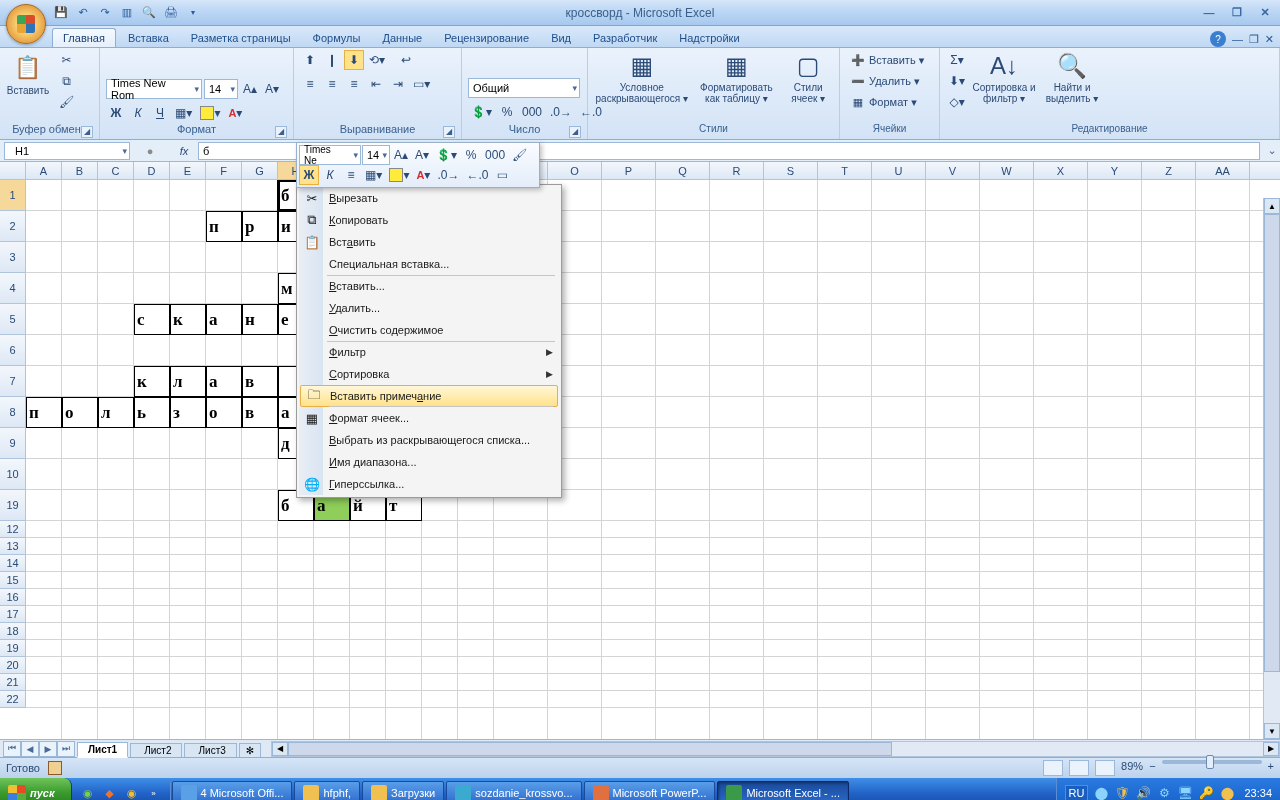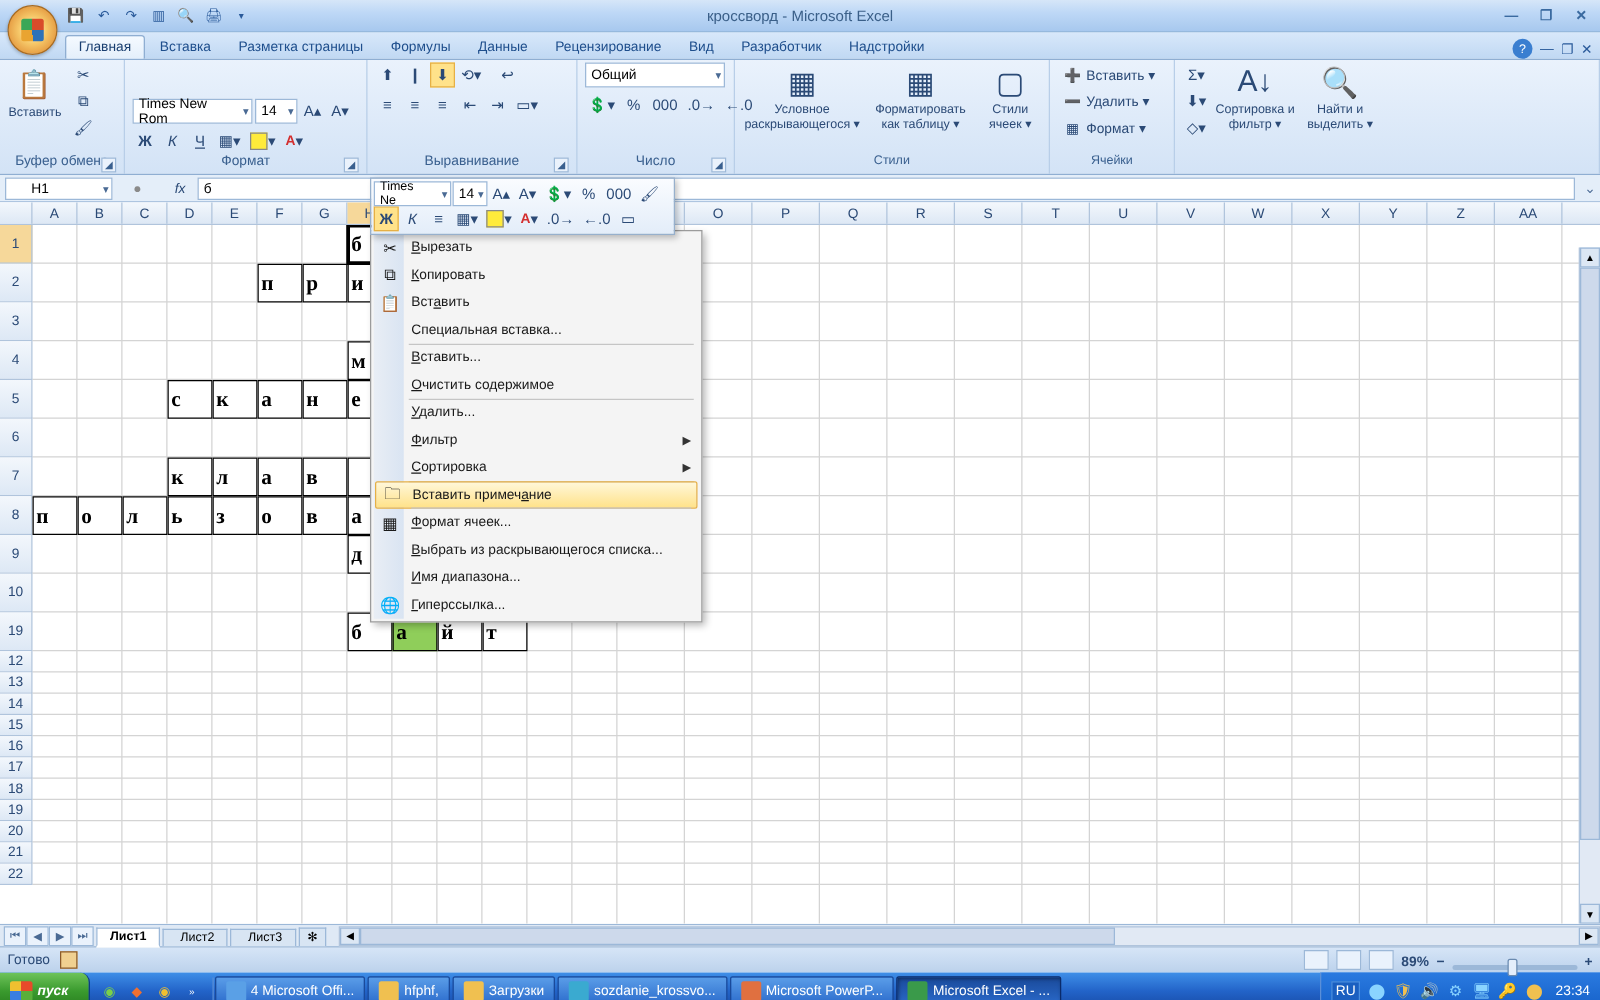--- a/index.html
+++ b/index.html
@@ -38,21 +38,21 @@
 .row{ display:flex; gap:2px; align-items:center;}
 .smbtn{ min-width:20px; height:20px; display:flex; align-items:center; justify-content:center; border:1px solid transparent; color:#2b4a76; padding:0 2px; font-size:12px;}
 .combo{ height:20px; border:1px solid #9cb8d8; background:#fff; display:flex; align-items:center; padding:0 14px 0 4px; position:relative; font-size:11px;}
 .combo::after{content:"▾"; position:absolute; right:2px; color:#4a6a94; font-size:9px;}
 .sidebtns{ display:flex; flex-direction:column; gap:1px; margin-left:2px;}
 .rowbtn{ height:20px; display:flex; align-items:center; gap:3px; padding:0 4px; color:#2b4a76;}
 .rowbtn .ic{ width:16px; height:16px; display:flex; align-items:center; justify-content:center;}
 
 
 .fbar{ height:22px; display:flex; align-items:center; background:#e4eef9; border-bottom:1px solid #9cb8d8;}
-.namebox{ width:86px; height:18px; border:1px solid #9cb8d8; background:#fff; margin-left:4px; padding:0 20px; position:relative; display:flex; align-items:center;}
+.namebox{ width:126px; height:18px; border:1px solid #9cb8d8; background:#fff; margin-left:4px; padding:0 10px; position:relative; display:flex; align-items:center;}
 .namebox::after{content:"▾"; position:absolute; right:2px; color:#4a6a94; font-size:9px;}
 .fx-btn{ width:20px; text-align:center; color:#2b4a76; font-style:italic; margin:0 4px;}
 .formula-input{ flex:1; height:18px; border:1px solid #9cb8d8; background:#fff; margin-right:4px; padding:0 4px; display:flex; align-items:center;}
 .fbar-expand{ width:16px; text-align:center; color:#4a6a94;}
 
 
 .gridwrap{ position:relative; height:577px; background:#fff;}
 .colheads{ height:18px; display:flex; background:linear-gradient(#f3f7fc,#dde8f5); border-bottom:1px solid #b0c4dc;}
 .corner{ width:26px; border-right:1px solid #b0c4dc; background:linear-gradient(#f3f7fc,#dde8f5);}
 .ch{ border-right:1px solid #b0c4dc; text-align:center; color:#2b4a76; font-size:11px; line-height:18px; width:36px;}
@@ -98,21 +98,21 @@
 .hsbar .abtn{ position:absolute; width:16px; top:0; bottom:0; background:#dce7f4; border:1px solid #9cb8d8; display:flex; align-items:center; justify-content:center; font-size:8px;}
 
 
 .vscroll{ position:absolute; right:0; top:18px; bottom:0; width:17px; background:#e1e9f4; border-left:1px solid #b0c4dc;}
 .vscroll .abtn{ height:16px; background:#dce7f4; border:1px solid #9cb8d8; display:flex; align-items:center; justify-content:center; font-size:8px;}
 .vscroll .track{ position:absolute; top:16px; bottom:16px; left:0; right:0;}
 .vscroll .thumb{ position:absolute; top:0; height:90%; left:0; right:0; background:#cdd9eb; border:1px solid #9cb8d8;}
 
 
 .statusbar{ height:21px; background:linear-gradient(#d6e5f7,#bcd2ec); display:flex; align-items:center; padding:0 6px; border-top:1px solid #8faed2; color:#2b4a76;}
-.statusbar .right{ margin-left:auto; display:flex; align-items:flex-end; gap:6px;font-weight:bold;}
+.statusbar .right{ margin-left:auto; display:flex; align-items:flex-start; gap:6px;}
 .viewbtn{ width:20px; height:16px; border:1px solid #9cb8d8; background:#eaf2fc;}
 .zoomsl{ width:100px; height:4px; background:#9cb8d8; position:relative; border-radius:2px;}
 .zoomsl .h{ position:absolute; width:8px; height:14px; background:#e4eefb; border:1px solid #6a8ab0; top:-5px; left:44px; border-radius:2px;}
 
 
 .taskbar{ height:30px; background:linear-gradient(#3f8fe8,#2263c8 50%,#1749a3); display:flex; align-items:center; color:#fff; font-size:11px;}
 .startbtn{ height:30px; padding:0 16px 0 8px; background:linear-gradient(#6fc45a,#3a9a2e 50%,#267a1c); display:flex; align-items:center; gap:4px; font-weight:bold; font-style:italic; border-right:1px solid #0d3a82; border-top-right-radius:8px; border-bottom-right-radius:8px;}
 .startbtn .flag{ width:18px; height:16px; background:conic-gradient(#e74a2a 0 25%,#5aaf3a 0 50%,#3a7ee0 0 75%,#f0c030 0); border-radius:2px;}
 .ql{ display:flex; gap:2px; padding:0 6px; border-right:1px solid #5a8fd8;}
 .ql .q{ width:20px; height:22px; display:flex; align-items:center; justify-content:center;}
@@ -229,21 +229,21 @@
       </div>
     </div>
       </div>
     <div class="group-label"><span>Выравнивание</span><div class="dlg">◢</div></div>
   </div>
 
   <div class="group" style="width:126px;">
     <div class="group-body">
         <div class="col" style="gap:4px;">
       <div class="row">
-            <div class="combo" style="width:112px;">Общий</div>
+            <div class="combo" style="width:112px;margin-top:28px;">Общий</div>
           </div>
       <div class="row">
         <div class="smbtn">💲▾</div>
         <div class="smbtn">%</div>
         <div class="smbtn">000</div>
         <div class="smbtn">.0→</div>
         <div class="smbtn">←.0</div>
       </div>
     </div>
       </div>
@@ -297,20 +297,21 @@
       </div>
       <div class="bigbtn2" style="width:64px;">
           <div class="ico">A↓</div>
           <span class="lbl" style="font-size:10px;">Сортировка и фильтр ▾</span>
         </div>
       <div class="bigbtn2" style="width:64px;">
           <div class="ico">🔍</div>
           <span class="lbl" style="font-size:10px;">Найти и выделить ▾</span>
         </div>
     </div>
+    <div class="group-label">Редактирование</div>
   </div>
 </div>
 
 <div class="fbar">
   <div class="namebox">H1</div>
   <div style="width:40px;display:flex;justify-content:center;gap:6px;">
     <span style="color:#8a8a8a;">●</span>
   </div>
   <div class="fx-btn">fx</div>
   <div class="formula-input">б</div>
@@ -503,25 +504,25 @@
         <div class="ctxitem">
           <span class="ic">📋</span>
           <span>Вст<span class="under">а</span>вить</span>
         </div>
         <div class="ctxitem sep-after">
           <span>Специальная вставка...</span>
         </div>
         <div class="ctxitem">
           <span><span class="under">В</span>ставить...</span>
         </div>
+        <div class="ctxitem">
+          <span><span class="under">У</span>далить...</span>
+        </div>
         <div class="ctxitem sep-after">
           <span><span class="under">О</span>чистить содержимое</span>
-        </div>
-        <div class="ctxitem">
-          <span><span class="under">У</span>далить...</span>
         </div>
         <div class="ctxitem">
           <span><span class="under">Ф</span>ильтр</span>
           <span class="arr">▶</span>
         </div>
         <div class="ctxitem sep-after">
           <span><span class="under">С</span>ортировка</span>
           <span class="arr">▶</span>
         </div>
         <div class="ctxitem hl sep-after">

